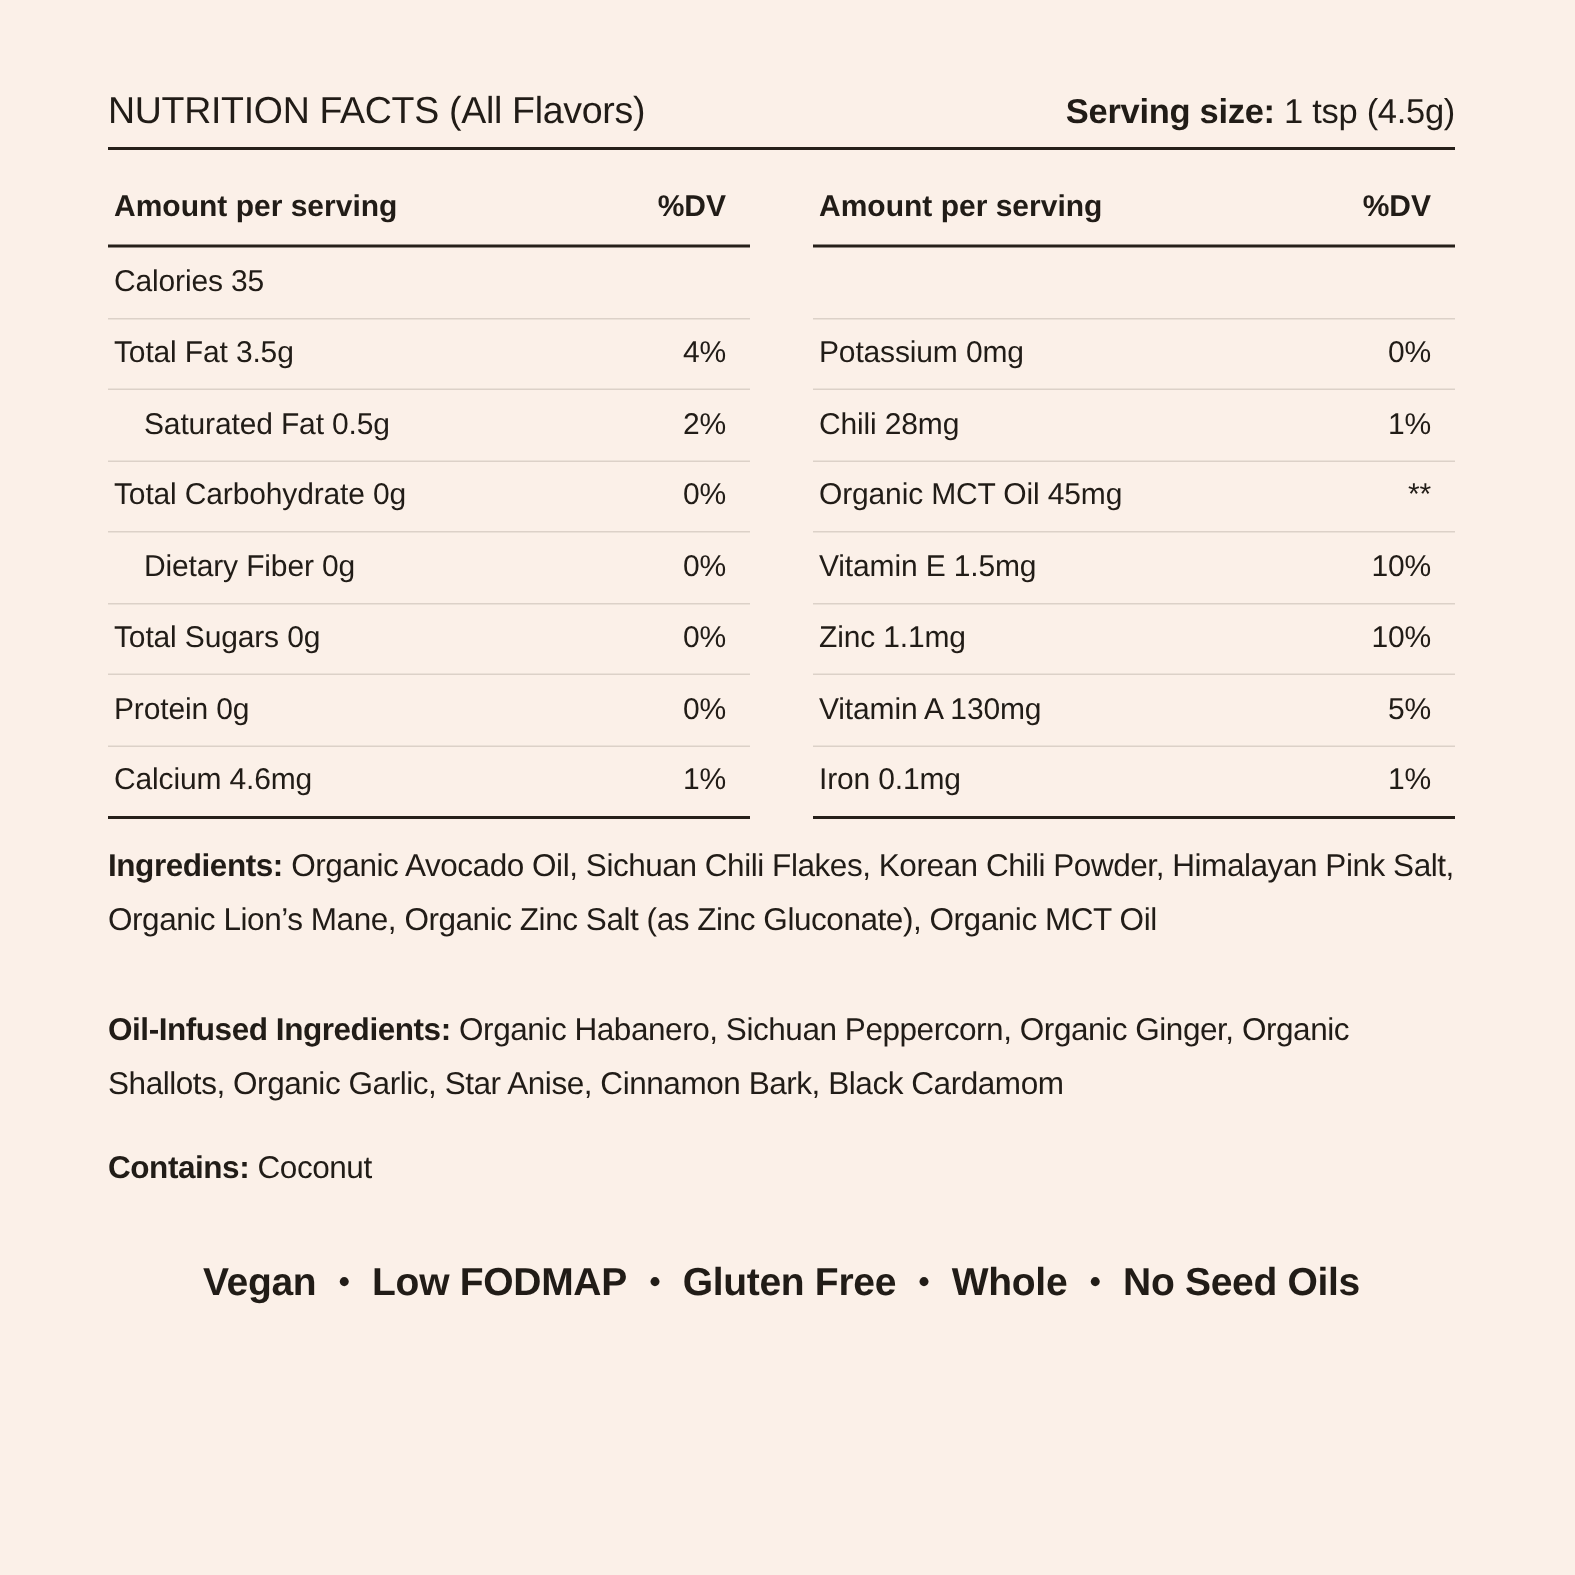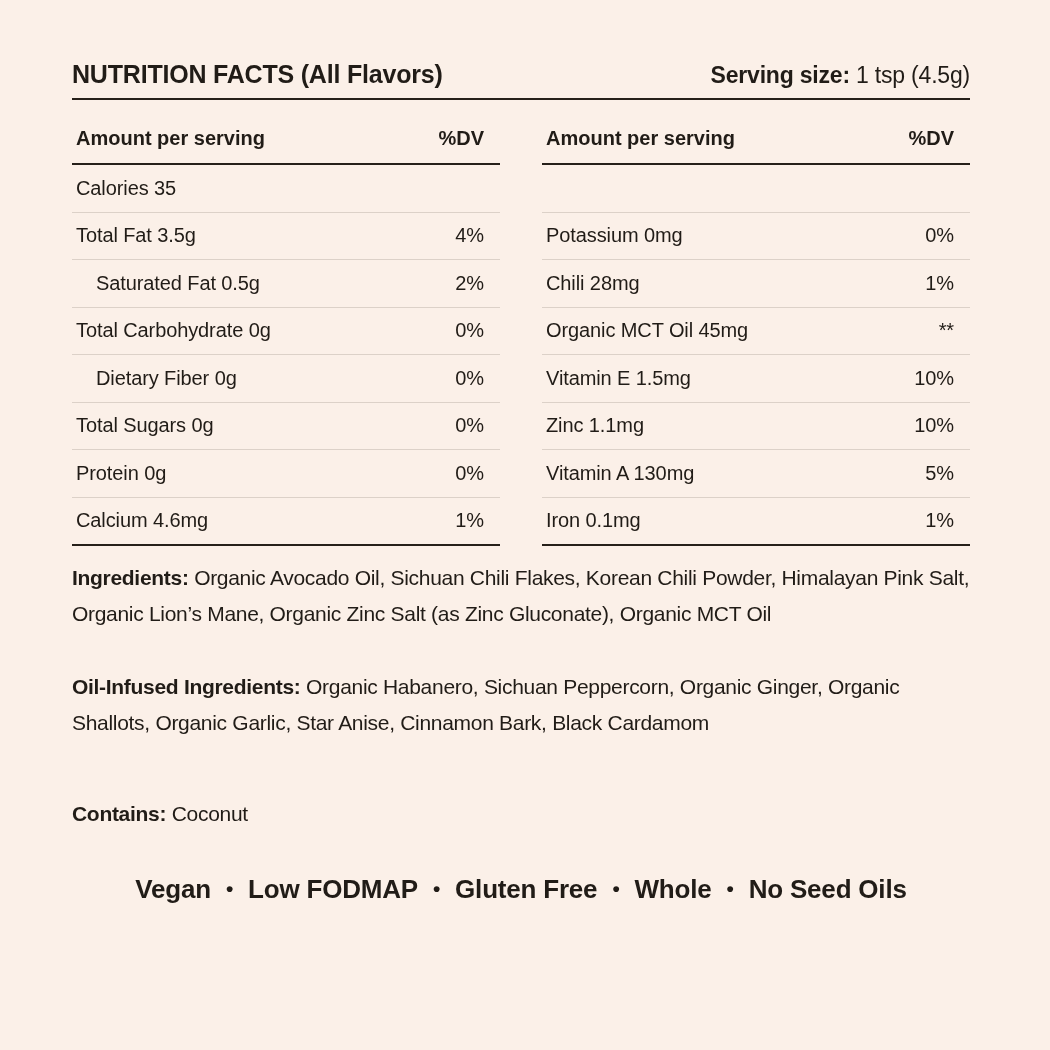--- a/index.html
+++ b/index.html
@@ -21,21 +21,21 @@
   
   .label-header {
     display: flex;
     justify-content: space-between;
     align-items: baseline;
     border-bottom: 2.5px solid #26201a;
     padding-bottom: 9px;
   }
   .title {
     font-size: 25px;
-    font-weight: 700;
+    font-weight: 400;
     letter-spacing: -0.2px;
   }
   .serving {
     font-size: 23px;
     letter-spacing: -0.2px;
   }
   .serving b { font-weight: 700; }
   
   .columns {
     display: flex;
@@ -73,21 +73,21 @@
   
   .para {
     font-size: 21px;
     line-height: 36px;
     letter-spacing: -0.3px;
     margin-top: 14px;
     max-width: 900px;
   }
   .para b { font-weight: 700; }
   .para.oil { margin-top: 37px; }
-  .para.contains { margin-top: 55px; }
+  .para.contains { margin-top: 20px; }
   
   .badges {
     margin-top: 42px;
     text-align: center;
     font-size: 26px;
     font-weight: 700;
     letter-spacing: -0.2px;
     white-space: nowrap;
   }
   .badges .dot {

